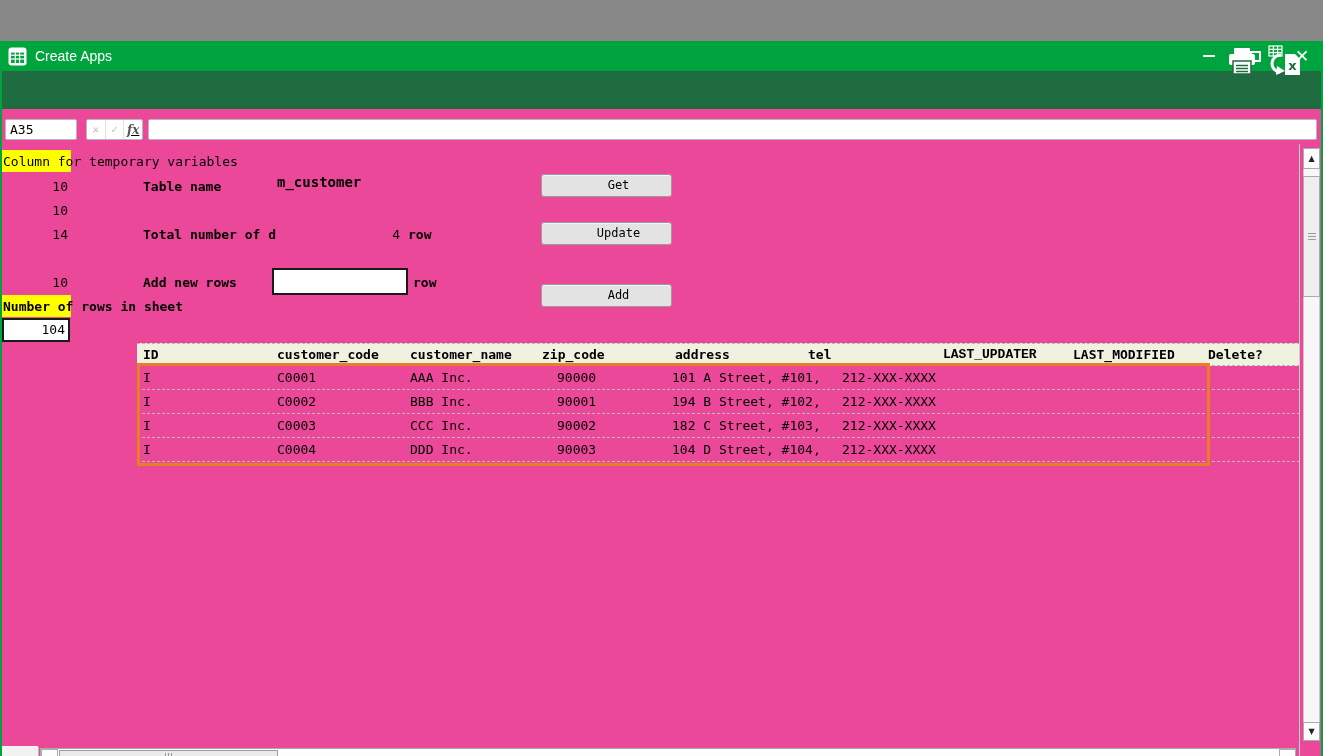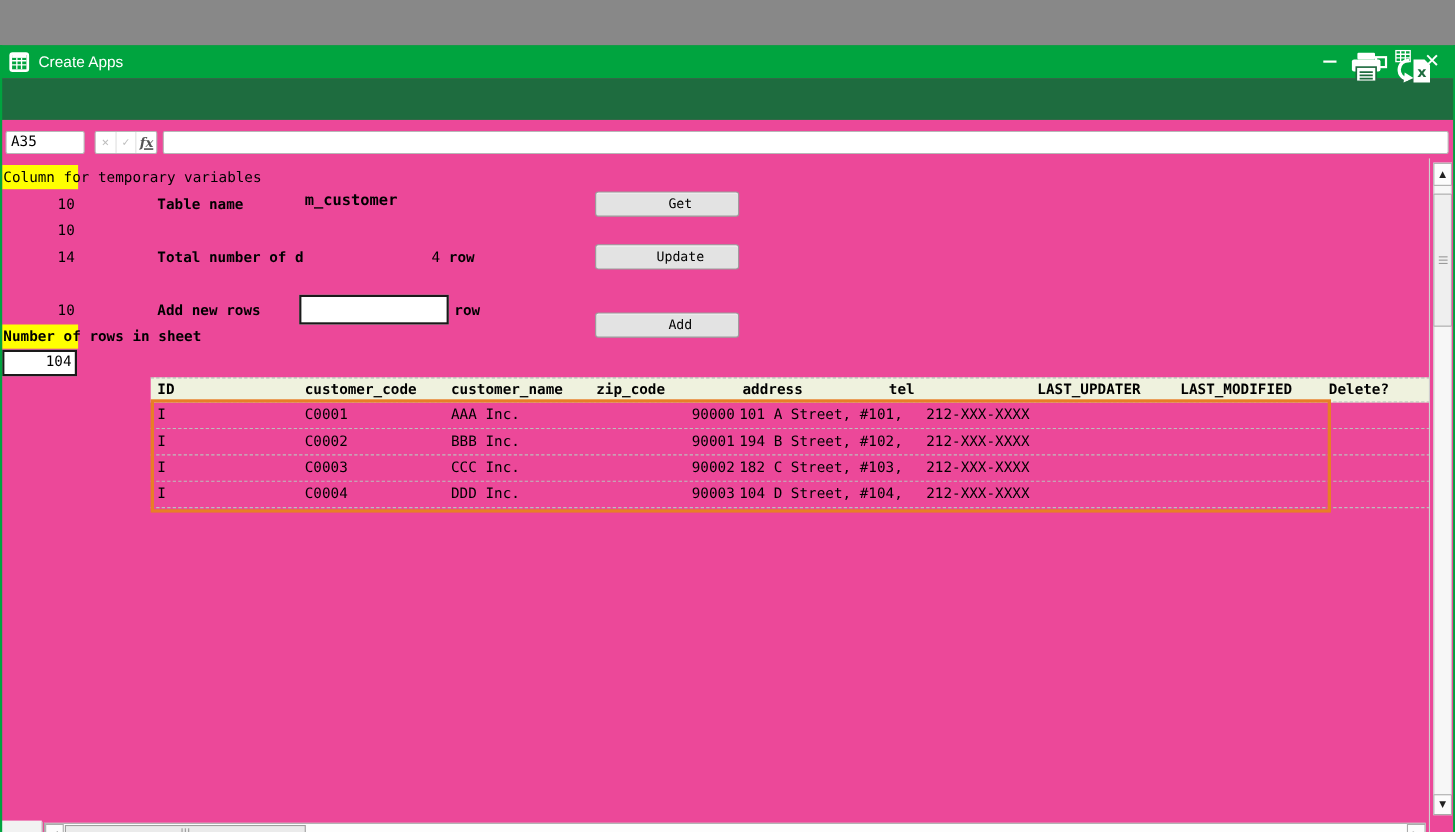--- a/index.html
+++ b/index.html
@@ -49,21 +49,21 @@
 
   
   .theadband { position:absolute; left:137px; top:302px; width:1163px; height:23px;
     background:#EFF2DE; border-top:1px dashed #B5B5B5; border-bottom:1px dashed #B5B5B5; }
   .th { position:absolute; top:305px; font-weight:bold; height:17px; line-height:17px; white-space:pre; }
   .t-row { position:absolute; left:137px; width:1163px; height:24px; border-bottom:1px dashed #BDBDBD; }
   .t-row span { position:absolute; top:0; height:23px; line-height:23px; white-space:pre; }
   .c-id   { left:6px; }
   .c-code { left:140px; }
   .c-name { left:273px; }
-  .c-zip  { left:420px; width:111px; text-align:right; }
+  .c-zip  { left:420px; width:111px; }
   .c-addr { left:535px; }
   .c-tel  { left:705px; }
   .orangebox { position:absolute; left:137px; top:322px; width:1073px; height:103px;
     border:3px solid #E87E26; pointer-events:none; z-index:5; }
 
   
   .vline { position:absolute; left:1299px; top:103px; width:1px; height:622px; background:#CFCFCF; }
   .vtrack { position:absolute; left:1303px; top:107px; width:17px; height:593px; background:#F7F7F7; border:1px solid #C9C9C9; }
   .sbbtn { position:absolute; background:#FCFCFC; border:1px solid #ABABAB; display:flex; align-items:center; justify-content:center;
     font-size:8px; color:#222; font-family:"DejaVu Sans",sans-serif; }
@@ -181,21 +181,21 @@
   <div class="cellTxt bold" style="left:3px; top:257px;">Number of rows in sheet</div>
   <div class="inputbox numR" style="left:2px; top:277px; width:68px; height:24px; line-height:20px; text-align:right;">104</div>
 
   <div class="theadband"></div>
   <div class="th" style="left:143px;">ID</div>
   <div class="th" style="left:277px;">customer_code</div>
   <div class="th" style="left:410px;">customer_name</div>
   <div class="th" style="left:542px;">zip_code</div>
   <div class="th" style="left:675px;">address</div>
   <div class="th" style="left:808px;">tel</div>
-  <div class="th" style="left:943px;">LAST_UPDATER</div>
+  <div class="th" style="left:943px;font-family:Liberation Mono, monospace;">LAST_UPDATER</div>
   <div class="th" style="left:1073px;">LAST_MODIFIED</div>
   <div class="th" style="left:1208px;">Delete?</div>
 
   <div class="t-row" style="top:325px;">
     <span class="c-id">I</span>
     <span class="c-code">C0001</span>
     <span class="c-name">AAA Inc.</span>
     <span class="c-zip">90000</span>
     <span class="c-addr">101 A Street, #101,</span>
     <span class="c-tel">212-XXX-XXXX</span>

